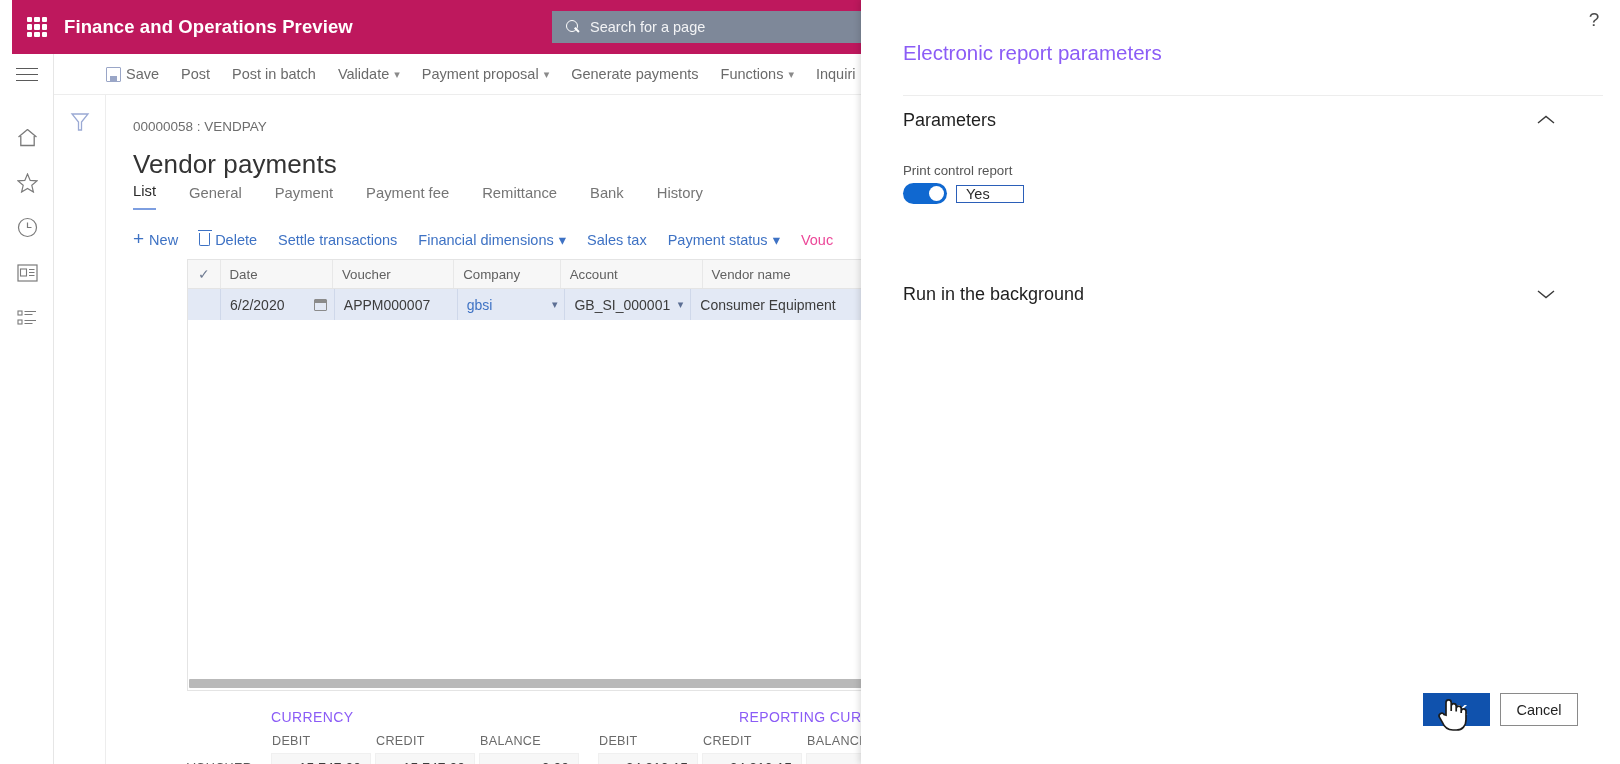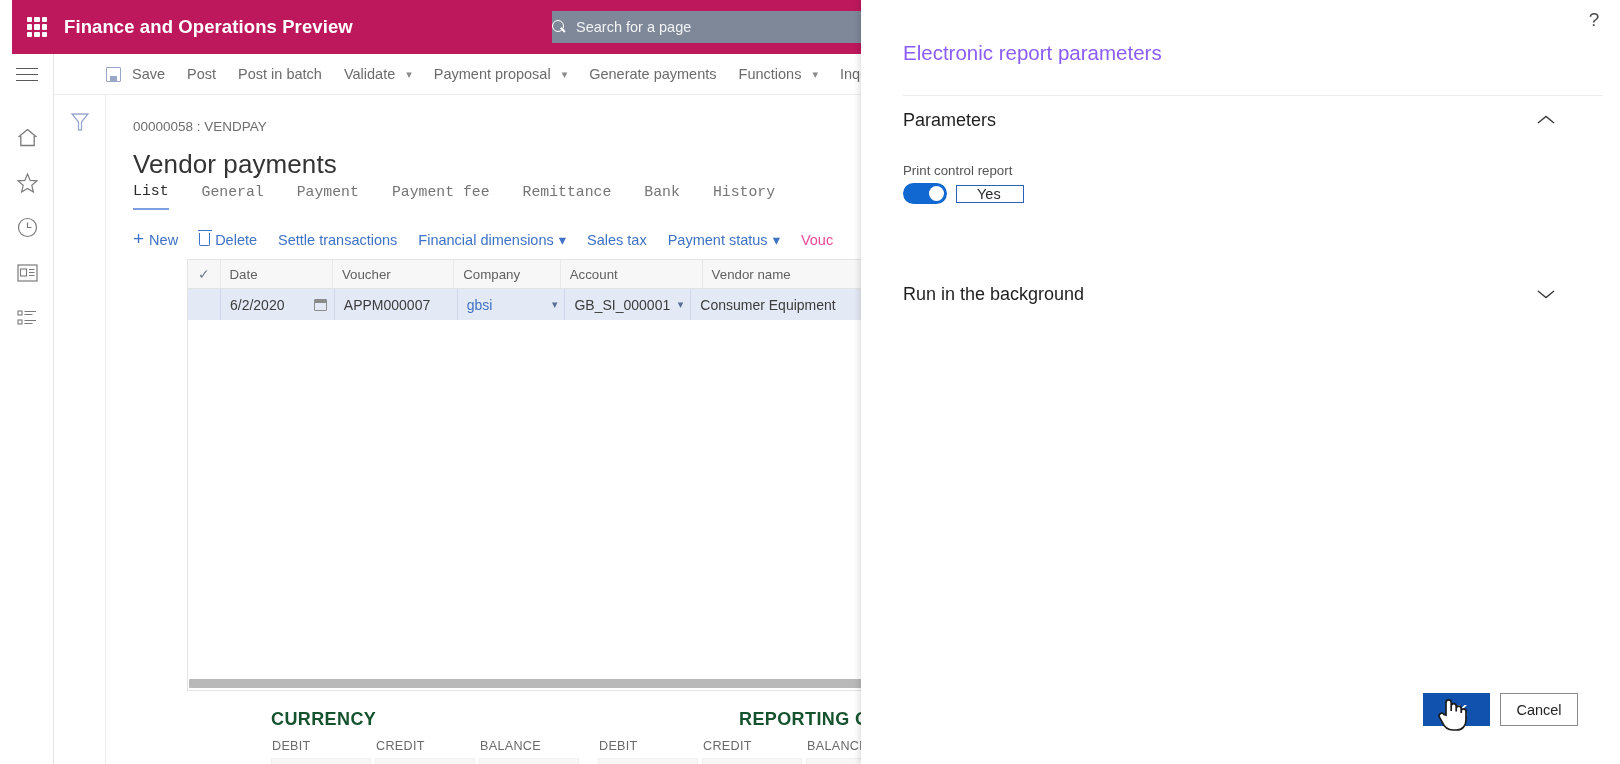--- a/index.html
+++ b/index.html
@@ -22,21 +22,21 @@
     display: grid; grid-template-columns: repeat(3, 1fr); grid-template-rows: repeat(3, 1fr);
     gap: 2px; padding: 3px; cursor: pointer;
   }
   .waffle i { background: #ffffff; border-radius: 1px; display: block; }
   .app-title {
     color: #ffffff; font-size: 18.5px; font-weight: 700; letter-spacing: .1px;
     white-space: nowrap;
   }
   .searchbox {
     position: absolute; left: 540px; top: 11px; width: 480px; height: 32px;
-    background: #7E8899; display: flex; align-items: center; 
+    background: #7E8899; display: flex; align-items: center; padding-left: 14px;
     cursor: text;
   }
   .search-ico { width: 15px; height: 15px; position: relative; margin-right: 9px; }
   .search-ico::before {
     content: ""; position: absolute; left: 0; top: 0; width: 10px; height: 10px;
     border: 1.5px solid #fff; border-radius: 50%;
   }
   .search-ico::after {
     content: ""; position: absolute; left: 8px; top: 9px; width: 6px; height: 1.5px;
     background: #fff; transform: rotate(45deg);
@@ -64,21 +64,21 @@
     position: absolute; left: 54px; top: 54px; width: 1566px; height: 710px;
     background: #ffffff;
   }
   .actionpane {
     position: absolute; left: 0; top: 0; width: 1566px; height: 41px;
     background: #ffffff; border-bottom: 1px solid #ededed;
     display: flex; align-items: center; padding-left: 52px;
   }
   .ap-item {
     font-size: 14.5px; color: #6b6b6b; margin-right: 22px; white-space: nowrap;
-    display: flex; align-items: center; gap: 11px; cursor: pointer; text-align: center;
+    display: flex; align-items: center; gap: 5px; cursor: pointer; text-align: center;
   }
   .ap-item .chev { color: #8a8a8a; font-size: 11px; }
   .save-ico {
     width: 15px; height: 15px; border: 1.6px solid #9aa6c7; border-radius: 1px;
     position: relative; flex: none;
   }
   .save-ico::after {
     content: ""; position: absolute; left: 3px; bottom: 0; width: 7px; height: 5px;
     background: #9aa6c7;
   }
@@ -95,23 +95,22 @@
   .funnel { cursor: pointer; }
 
   .pagehead { position: absolute; left: 79px; top: 0; margin-top: 24px; }
   .breadcrumb { font-size: 13.5px; color: #6e6e6e; }
   .page-title {
     font-size: 26px; color: #333333; font-weight: 400; margin-top: 15px;
     letter-spacing: .1px;
   }
 
   .tabs {
-    position: absolute; left: 79px; top: 88px; display: flex; align-items: center;
+    position: absolute; left: 79px; top: 88px; display: flex; align-items: flex-end;
     gap: 33px;
-    font-family: Liberation Mono, monospace;
   }
   .tab {
     font-size: 14.8px; color: #757575; padding-bottom: 9px; cursor: pointer;
     white-space: nowrap;
   }
   .tab.sel { color: #2a2a2a; border-bottom: 2.5px solid #7d9ee0; }
 
   .toolbar2 {
     position: absolute; left: 79px; top: 135px; display: flex; align-items: center;
     gap: 21px;
@@ -172,21 +171,21 @@
   .grid-blank { height: 355px; background: #ffffff; }
   .hscroll {
     position: absolute; left: 1px; bottom: 2px; height: 9px; width: 1341px;
   }
   .hscroll i {
     display: block; height: 9px; width: 963px; background: #b9b9b9; border-radius: 1px;
   }
 
   
   .totals { position: absolute; left: 133px; top: 614px; width: 1343px; }
-  .tot-group-row { display: flex; font-size: 18px; font-weight: 700; color: #14532d; letter-spacing: .4px; }
+  .tot-group-row { display: flex; font-size: 14px; font-weight: 400; color: #8b5cf6; letter-spacing: .4px; }
   .tot-hdr-row { display: flex; font-size: 12.6px; color: #6a6a6a; letter-spacing: .3px; margin-top: 9px; }
   .tot-data-row { display: flex; align-items: center; margin-top: 4px; height: 32px; }
   .tot-lbl {
     width: 84px; font-size: 12.6px; color: #555; letter-spacing: .3px; font-weight: 400;
   }
   .tot-cell {
     width: 100px; height: 30px; background: #f7f7f7; border: 1px solid #f0f0f0;
     display: flex; align-items: center; justify-content: flex-end;
     font-size: 14px; color: #3c3c3c; padding-right: 9px; margin-right: 4px;
     cursor: text;
@@ -224,21 +223,21 @@
   .toggle {
     width: 44px; height: 21px; border-radius: 11px; background: #1068d0;
     position: relative; cursor: pointer; flex: none;
   }
   .toggle .knob {
     position: absolute; right: 3px; top: 3px; width: 15px; height: 15px;
     border-radius: 50%; background: #ffffff;
   }
   .toggle-input {
     width: 68px; height: 18px; border: 1.6px solid #2b5fb8; background: #fff;
-    display: flex; align-items: center; padding-left: 20px;
+    display: flex; align-items: center; padding-left: 9px;
     font-size: 14.5px; color: #2b2b2b; cursor: text;
   }
   .dlg-buttons {
     position: absolute; right: 42px; bottom: 38px; display: flex; gap: 10px;
   }
   .btn-primary {
     min-width: 67px; height: 33px; background: #1052ad; color: #ffffff;
     font-size: 14.5px; font-weight: 700; border: none; cursor: pointer;
     display: flex; align-items: center; justify-content: center;
     font-family: "Liberation Sans", sans-serif;

